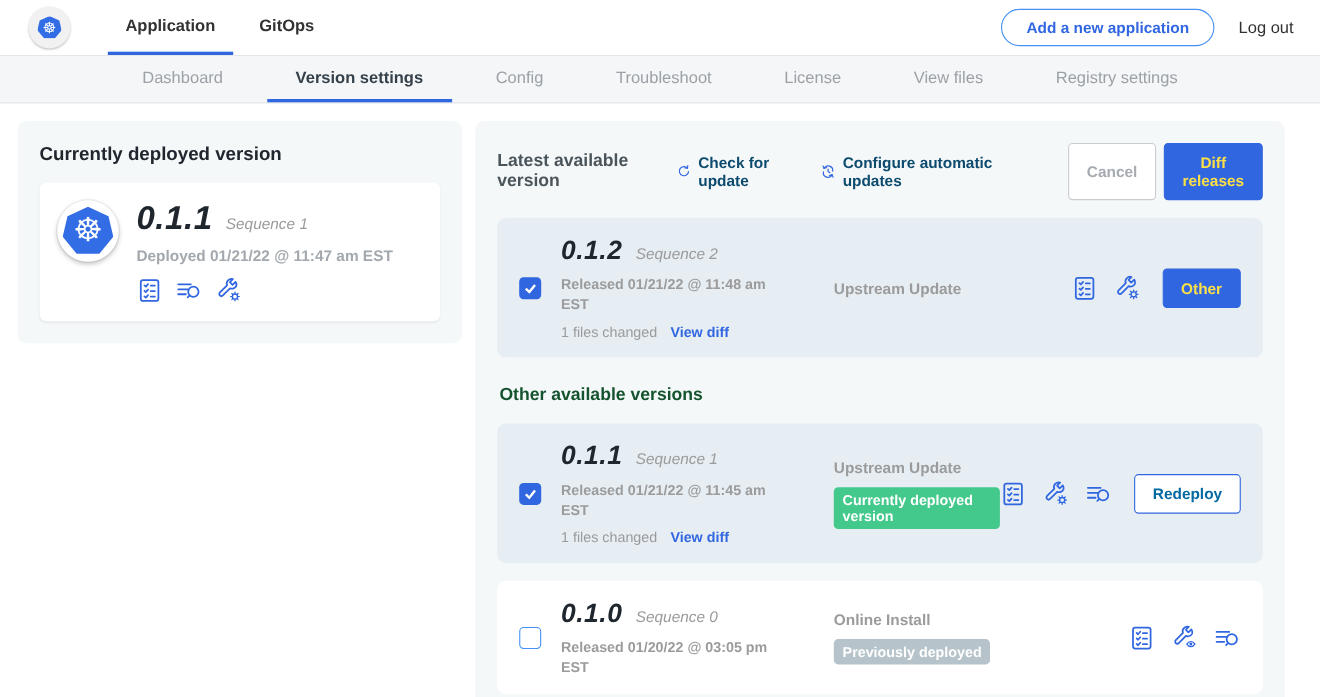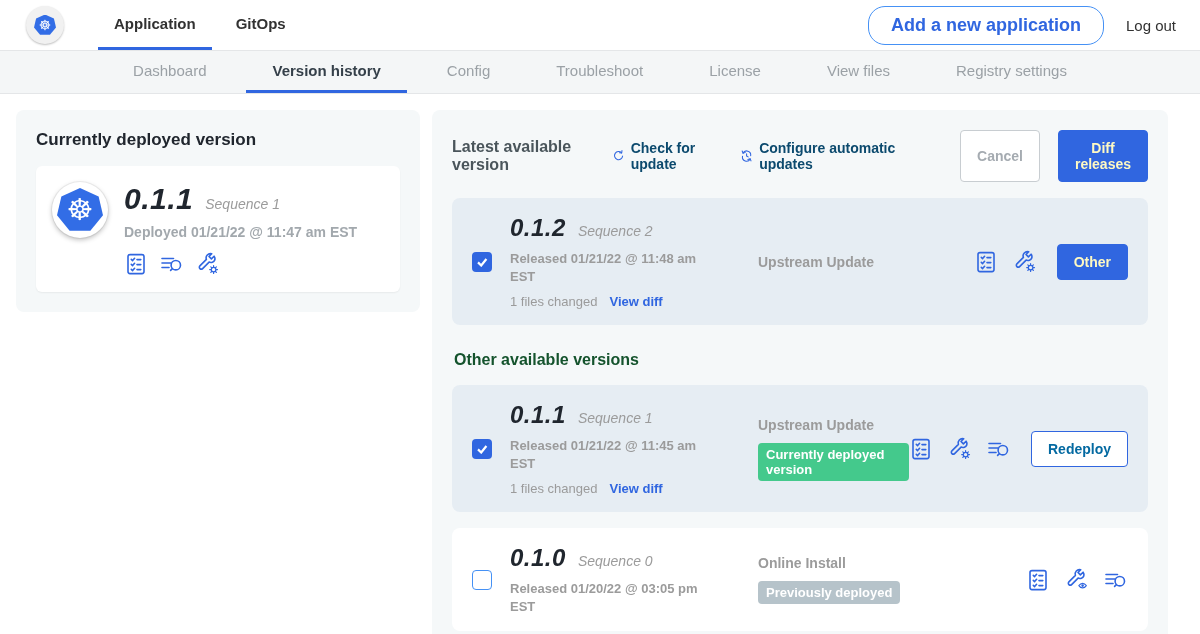--- a/index.html
+++ b/index.html
@@ -13,21 +13,21 @@
     box-shadow:0 1px 2px rgba(0,0,0,.25); display:flex; align-items:center; justify-content:center; }
   .k8s-hept { width:30px; height:29px; background:#326de6; display:flex; align-items:center; justify-content:center;
     clip-path:polygon(50% 0%, 90.5% 19.5%, 100% 62%, 72.5% 97%, 27.5% 97%, 0% 62%, 9.5% 19.5%); }
   .k8s-hept span { color:#fff; font-size:19px; line-height:1; }
   .k8s-hept.small { width:22px; height:21px; } .k8s-hept.small span{ font-size:14px; }
   .topnav-tabs { display:flex; align-items:stretch; gap:8px; }
   .topnav-tab { display:flex; align-items:center; padding:0 16px; font-size:15px; font-weight:bold;
     color:#323232; border-bottom:3px solid transparent; cursor:pointer; }
   .topnav-tab.active { border-bottom-color:#3066e0; }
   .topnav-right { margin-left:auto; display:flex; align-items:center; gap:22px; }
-  .pill-btn { border:1px solid #4591f5; background:#fff; color:#3066e0; font-weight:bold; font-size:18px;
+  .pill-btn { border:1px solid #4591f5; background:#fff; color:#3066e0; font-weight:bold; font-size:14px;
     border-radius:17px; padding:8px 22px; cursor:pointer; font-family:inherit; }
   .logout { font-size:15px; color:#323232; cursor:pointer; }
 
   
   .subnav { height:44px; background:#f4f6f7; border-top:1px solid #e4e6e8; border-bottom:1px solid #e4e6e8;
     display:flex; justify-content:center; align-items:stretch; gap:14px; }
   .subnav-tab { display:flex; align-items:center; padding:0 26px; font-size:15px; color:#9ba1a6;
     border-bottom:3px solid transparent; cursor:pointer; }
   .subnav-tab.active { color:#35404a; font-weight:bold; border-bottom-color:#3066e0; }
 
@@ -49,24 +49,24 @@
   .icon-row { display:flex; gap:12px; margin-top:12px; align-items:center; }
   .ic { width:24px; height:24px; color:#3066e0; cursor:pointer; }
   .ic svg { width:100%; height:100%; stroke:currentColor; fill:none; stroke-width:1.6; stroke-linecap:round; stroke-linejoin:round; }
 
   
   .right-col { flex:1; padding:20px; }
   .right-head { display:flex; align-items:center; gap:26px; }
   .right-title { font-size:16px; font-weight:bold; color:#4a555b; }
   .hlink { display:flex; align-items:center; gap:6px; color:#0c4a6e; font-size:14px; font-weight:bold; cursor:pointer; }
   .hlink .ic { width:18px; height:18px; }
-  .head-actions { margin-left:auto; display:flex; gap:18px;padding-left:33px; }
+  .head-actions { margin-left:auto; display:flex; gap:7px;padding-left:33px; }
   .btn { border-radius:4px; font-size:14px; font-weight:bold; padding:9px 16px; cursor:pointer; font-family:inherit; }
   .btn-cancel { background:#fff; border:1px solid #c8cdd1; color:#a5abb1; }
-  .btn-primary { background:#3066e0; border:1px solid #3066e0; color:#fef9c3; }
+  .btn-primary { background:#3066e0; border:1px solid #3066e0; color:#fde047; }
   .btn-secondary { background:#fff; border:1px solid #3066e0; color:#0369a1; }
 
   .version-row { border-radius:8px; padding:16px 20px; display:flex; align-items:center; margin-top:16px; }
   .version-row.selected { background:#e6edf3; }
   .version-row.plain { background:#fff; }
   .checkbox { width:20px; height:20px; border-radius:4px; flex:none; margin-right:18px; cursor:pointer;
     display:flex; align-items:center; justify-content:center; }
   .checkbox.checked { background:#3066e0; }
   .checkbox.unchecked { background:#fff; border:1.5px solid #4591f5; }
   .ver-info { width:248px; flex:none; }
@@ -150,21 +150,21 @@
     <button class="pill-btn">Add a new application</button>
     <span class="logout">Log out</span>
   </div>
 </header>
 
 <nav class="subnav">
   <div class="subnav-tab">
       <span>Dashboard</span>
     </div>
   <div class="subnav-tab active">
-      <span>Version history</span>
+      <span>Version settings</span>
     </div>
   <div class="subnav-tab">
       <span>Config</span>
     </div>
   <div class="subnav-tab">
       <span>Troubleshoot</span>
     </div>
   <div class="subnav-tab">
       <span>License</span>
     </div>

